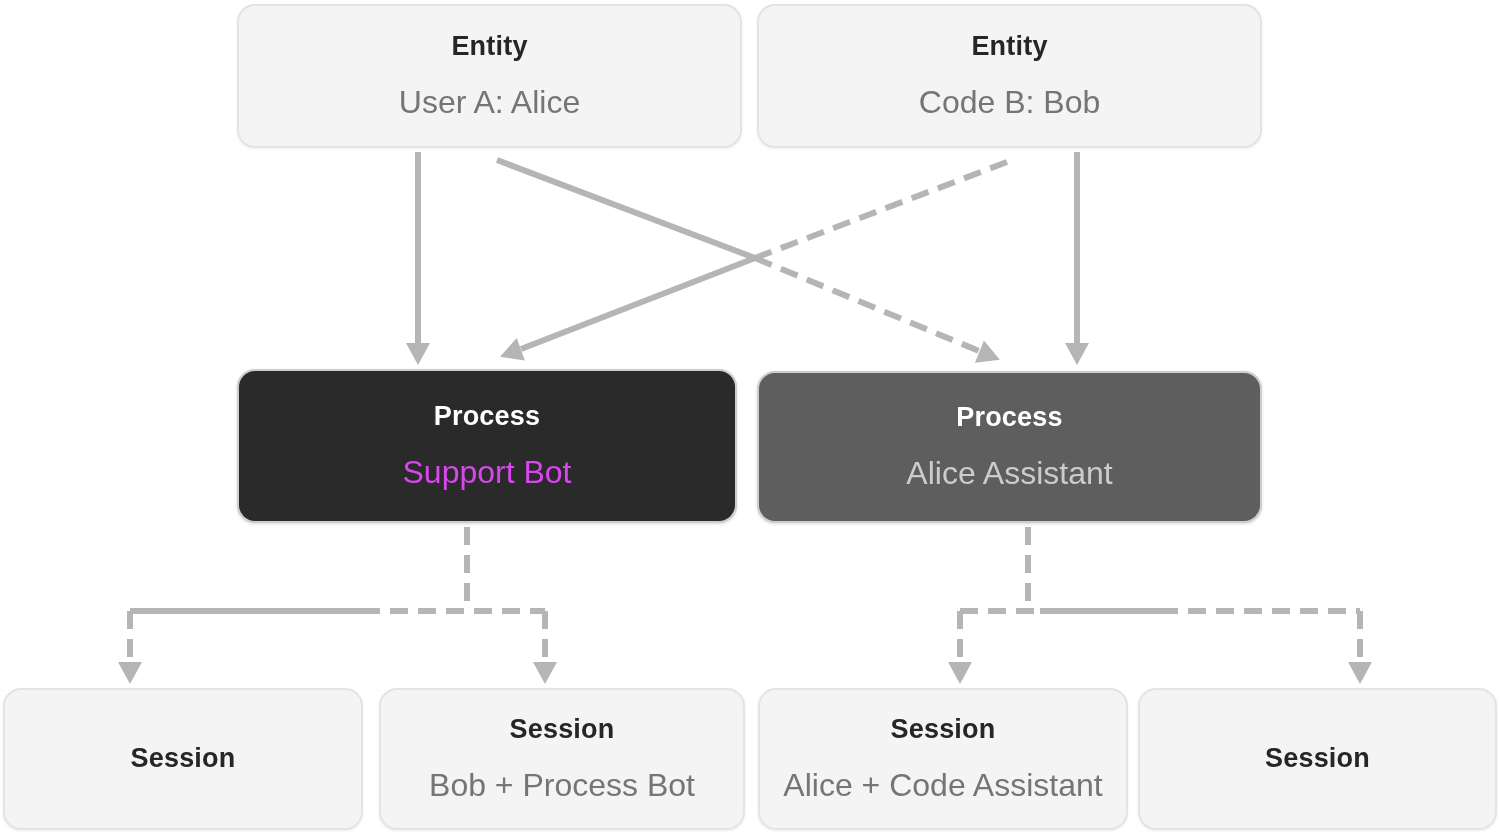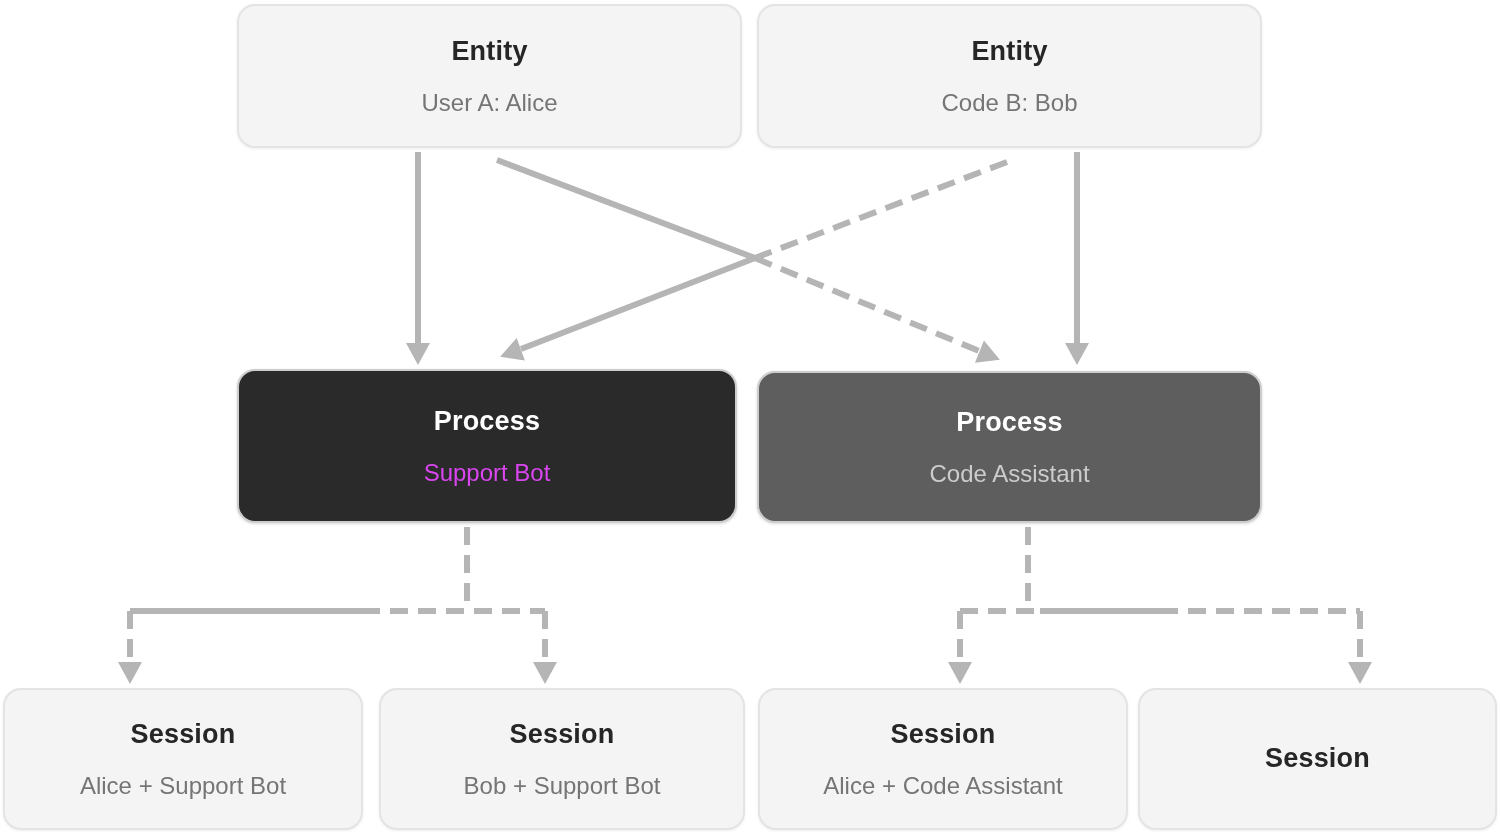--- a/index.html
+++ b/index.html
@@ -12,21 +12,21 @@
   .canvas{position:relative;width:1324px;height:838px;}
   .connector-layer{position:absolute;left:0;top:0;width:1500px;height:838px;}
 
   .node{
     position:absolute;
     border-radius:18px;
     display:flex;flex-direction:column;align-items:center;justify-content:center;
     gap:22px;box-sizing:border-box;text-align:center;
   }
   .node .title{font-size:27px;font-weight:700;line-height:1.15;letter-spacing:.2px;}
-  .node .subtitle{font-size:24px;line-height:1.15;}
+  .node .subtitle{font-size:32px;line-height:1.15;}
 
   .light{background:#f4f4f4;border:2px solid #e4e4e4;box-shadow:0 1px 3px rgba(0,0,0,.07);}
   .light .title{color:#262626;}
   .light .subtitle{color:#757575;}
 
   .dark{background:#2a2a2a;border:2px solid #cdcdcd;box-shadow:0 1px 3px rgba(0,0,0,.15);}
   .dark .title{color:#ffffff;}
   .dark .subtitle{color:#d946ef;}
 
   .gray{background:#5e5e5e;border:2px solid #cdcdcd;box-shadow:0 1px 3px rgba(0,0,0,.15);}
@@ -85,31 +85,30 @@
     <div class="subtitle">Code B: Bob</div>
   </div>
 
   <div class="node dark" id="process-support">
     <div class="title">Process</div>
     <div class="subtitle">Support Bot</div>
   </div>
 
   <div class="node gray" id="process-code">
     <div class="title">Process</div>
-    <div class="subtitle">Code Assistant</div>
+    <div class="subtitle">Alice Assistant</div>
   </div>
 
   <div class="node light" id="session-1">
     <div class="title">Session</div>
-    <div class="subtitle">Alice + Support Bot</div>
   </div>
 
   <div class="node light" id="session-2">
     <div class="title">Session</div>
-    <div class="subtitle">Bob + Support Bot</div>
+    <div class="subtitle">Bob + Process Bot</div>
   </div>
 
   <div class="node light" id="session-3">
     <div class="title">Session</div>
     <div class="subtitle">Alice + Code Assistant</div>
   </div>
 
   <div class="node light" id="session-4">
     <div class="title">Session</div>
   </div>

